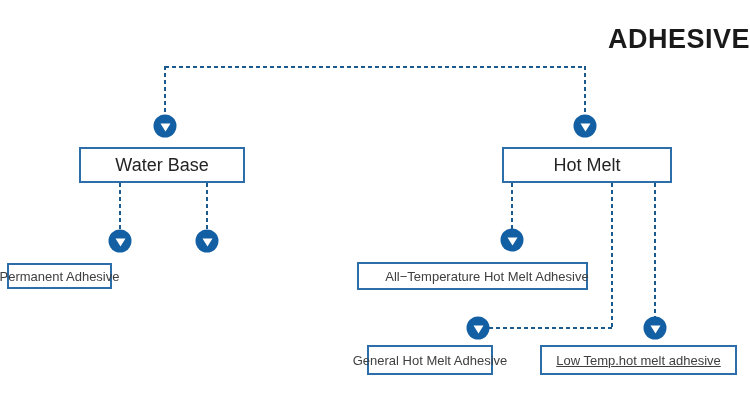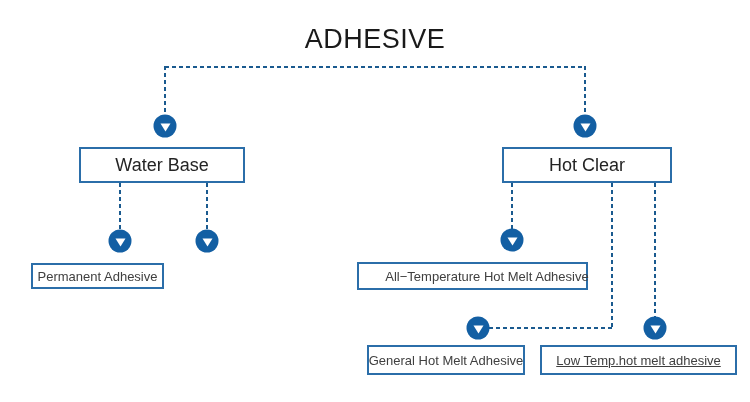--- a/index.html
+++ b/index.html
@@ -15,23 +15,23 @@
     position: relative;
     width: 750px;
     height: 402px;
     background: #ffffff;
     overflow: hidden;
     font-family: "Liberation Sans", sans-serif;
   }
   .title {
     position: absolute;
     left: 0; top: 24px; width: 750px;
-    text-align: center;
+    text-align: right;
     font-size: 27px;
-    font-weight: 400;
+    font-weight: 700;
     color: var(--title-text);
     letter-spacing: 0.5px;
   }
   .hline {
     position: absolute;
     height: 1.5px;
     background: repeating-linear-gradient(90deg, var(--line) 0 4px, transparent 4px 7px);
   }
   .vline {
     position: absolute;
@@ -62,24 +62,24 @@
     background: #ffffff;
     display: flex; align-items: center; justify-content: center;
     white-space: nowrap;
   }
   .box.parent { font-size: 18px; color: var(--node-text); }
   .box.leaf   { font-size: 13px; color: var(--leaf-text); }
 
   
   #node-water-base { left: 79px;  top: 147px; width: 166px; height: 36px; }
   #node-hot-melt   { left: 502px; top: 147px; width: 170px; height: 36px; }
-  #node-permanent       { left: 7px;   top: 263px; width: 133px; height: 26px; margin-left: 24px; }
+  #node-permanent       { left: 7px;   top: 263px; width: 105px; height: 26px; }
   #node-permanent-clear { left: 143px; top: 263px; width: 167px; height: 26px; }
   #node-all-temp        { left: 357px; top: 262px; width: 231px; height: 28px; padding-left: 29px; }
-  #node-general         { left: 367px; top: 345px; width: 158px; height: 30px; }
+  #node-general         { left: 367px; top: 345px; width: 126px; height: 30px; }
   #node-low-temp        { left: 540px; top: 345px; width: 197px; height: 30px; text-decoration: underline; }
 
   
   #conn-top-h        { left: 165px; top: 66px;  width: 420px; }
   #conn-top-left-v   { left: 164px; top: 66px;  height: 49px; }
   #conn-top-right-v  { left: 584px; top: 66px;  height: 49px; }
   #conn-wb-left-v    { left: 119px; top: 183px; height: 47px; }
   #conn-wb-right-v   { left: 206px; top: 183px; height: 47px; }
   #conn-hm-left-v    { left: 511px; top: 183px; height: 46px; }
   #conn-hm-mid-v     { left: 611px; top: 183px; height: 145px; }
@@ -105,21 +105,21 @@
   <div class="hline" id="conn-top-h"></div>
   <div class="vline" id="conn-top-left-v"></div>
   <div class="vline" id="conn-top-right-v"></div>
   <div class="arrow" id="arrow-water-base"></div>
   <div class="arrow" id="arrow-hot-melt"></div>
 
   <div class="box parent" id="node-water-base">
     <span>Water Base</span>
   </div>
   <div class="box parent" id="node-hot-melt">
-    <span>Hot Clear</span>
+    <span>Hot Melt</span>
   </div>
 
   <div class="vline" id="conn-wb-left-v"></div>
   <div class="vline" id="conn-wb-right-v"></div>
   <div class="arrow" id="arrow-permanent"></div>
   <div class="arrow" id="arrow-permanent-clear"></div>
 
   <div class="box leaf" id="node-permanent">
     <span>Permanent Adhesive</span>
   </div>

